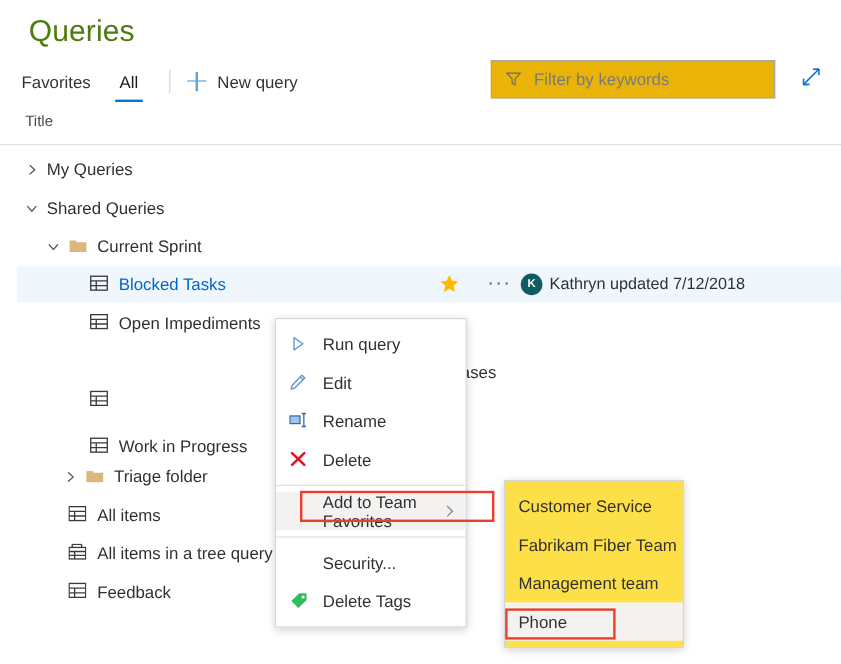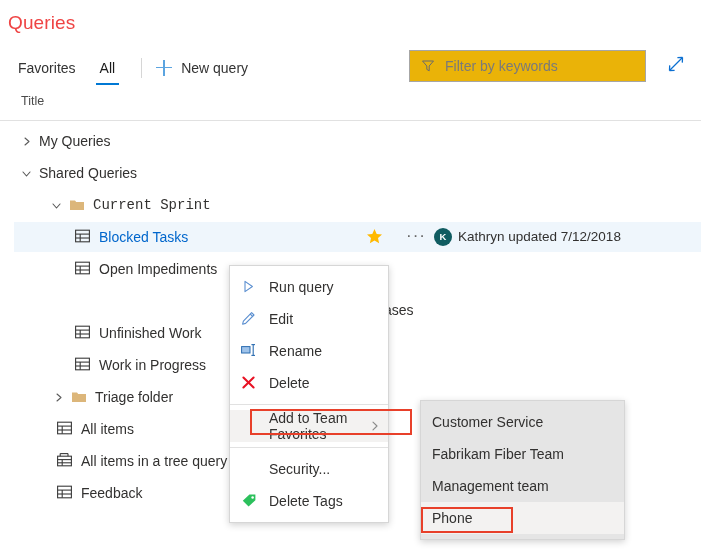--- a/index.html
+++ b/index.html
@@ -13,25 +13,25 @@
     font-family: "Liberation Sans", sans-serif;
     color: #323130;
     overflow: hidden;
     position: relative;
     -webkit-font-smoothing: antialiased;
   }
 
   
   .page-title {
     position: absolute;
-    left: 8px;
+    left: 24px;
     top: 12px;
-    font-size: 19px;
+    font-size: 25px;
     font-weight: 400;
-    color: #ef4444;
+    color: #4d7c0f;
     letter-spacing: 0.1px;
   }
 
   
   .commandbar {
     position: absolute;
     left: 0;
     top: 50px;
     width: 701px;
     height: 35px;
@@ -274,22 +274,22 @@
     box-sizing: border-box;
     pointer-events: none;
     z-index: 40;
   }
 
   
   .submenu {
     position: absolute;
     left: 420px;
     top: 400px;
-    width: 205px;
-    background: #e5e5e5;
+    width: 150px;
+    background: #fde047;
     border: 1px solid #d6d6d6;
     box-shadow: 0 2px 7px rgba(0,0,0,0.18);
     padding: 5px 0 5px 0;
     box-sizing: border-box;
     z-index: 30;
   }
   .submenu-item {
     height: 32px;
     display: flex;
     align-items: center;
@@ -347,21 +347,21 @@
           <path d="M4 2 L8 5.5 L4 9" fill="none" stroke="#5a5a5a" stroke-width="1.1" stroke-linecap="round" stroke-linejoin="round"></path>
         </svg></span>
       <span class="row-label">My Queries</span>
     </div>
     <div class="tree-row" style="padding-left: 21px; text-align: right;">
       <span class="chev"><svg width="11" height="11" viewBox="0 0 11 11">
           <path d="M2 4 L5.5 8 L9 4" fill="none" stroke="#5a5a5a" stroke-width="1.1" stroke-linecap="round" stroke-linejoin="round"></path>
         </svg></span>
       <span class="row-label">Shared Queries</span>
     </div>
-    <div class="tree-row" style="padding-left: 51px; font-family: Liberation Mono, monospace;">
+    <div class="tree-row" style="padding-left: 39px;">
       <span class="chev"><svg width="11" height="11" viewBox="0 0 11 11">
           <path d="M2 4 L5.5 8 L9 4" fill="none" stroke="#5a5a5a" stroke-width="1.1" stroke-linecap="round" stroke-linejoin="round"></path>
         </svg></span>
       <span class="row-icon"><svg width="16" height="16" viewBox="0 0 16 16">
           <path d="M1 3.5 h5 l1.2 1.4 H15 v8 H1 Z" fill="#dcb67a"></path>
         </svg></span>
       <span class="row-label">Current Sprint</span>
     </div>
     <div class="tree-row selected" style="padding-left: 43px;">
       <span class="chev-spacer"></span>
@@ -400,23 +400,22 @@
       <span class="row-label">Test Cases</span>
     </div>
     <div class="tree-row" style="padding-left: 57px;">
       <span class="chev-spacer"></span>
       <span class="row-icon"><svg width="15" height="14" viewBox="0 0 15 14">
           <rect x="0.6" y="1.2" width="13.8" height="11.6" fill="none" stroke="#3b3b3b" stroke-width="1.1"></rect>
           <line x1="0.6" y1="5.1" x2="14.4" y2="5.1" stroke="#3b3b3b" stroke-width="1.1"></line>
           <line x1="0.6" y1="9" x2="14.4" y2="9" stroke="#3b3b3b" stroke-width="1.1"></line>
           <line x1="5.2" y1="5.1" x2="5.2" y2="12.8" stroke="#3b3b3b" stroke-width="1.1"></line>
         </svg></span>
-      <span class="row-label">Unfinished Work</span>
-    </div>
-    <div class="tree-row" style="padding-left: 57px;">
+    </div>
+    <div class="tree-row" style="padding-left: 57px; align-items: flex-end;">
       <span class="chev-spacer"></span>
       <span class="row-icon"><svg width="15" height="14" viewBox="0 0 15 14">
           <rect x="0.6" y="1.2" width="13.8" height="11.6" fill="none" stroke="#3b3b3b" stroke-width="1.1"></rect>
           <line x1="0.6" y1="5.1" x2="14.4" y2="5.1" stroke="#3b3b3b" stroke-width="1.1"></line>
           <line x1="0.6" y1="9" x2="14.4" y2="9" stroke="#3b3b3b" stroke-width="1.1"></line>
           <line x1="5.2" y1="5.1" x2="5.2" y2="12.8" stroke="#3b3b3b" stroke-width="1.1"></line>
         </svg></span>
       <span class="row-label">Work in Progress</span>
     </div>
     <div class="tree-row" style="padding-left: 53px;">

